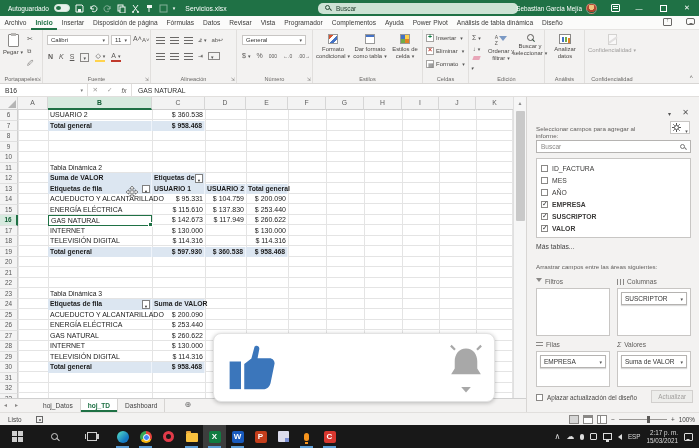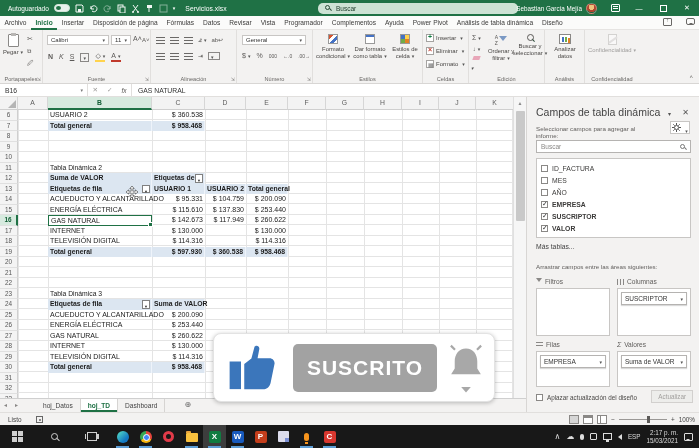--- a/index.html
+++ b/index.html
@@ -589,21 +589,20 @@
         <path d="M6 0l2.2 2.6H6.8v2.6h2.6V3.9L12 6 9.4 8.1V6.9H6.8v2.6h1.4L6 12 3.8 9.5h1.4V6.9H2.6v1.2L0 6l2.6-2.1v1.3h2.6V2.6H3.8z" fill="#fff" stroke="#333" stroke-width=".6"></path>
       </svg>
   </div>
 
   <div id="vscroll">
     <div class="arr">▲</div>
     <div id="vthumb"></div>
   </div>
 
   <div id="panel">
-    <div id="ptitle">Campos de tabla dinámica</div>
     <span id="ptitledd">▾</span>
     <span id="pclose">✕</span>
     <div id="psub">Seleccionar campos para agregar al informe:</div>
     <div id="gearbtn">
       <svg width="9" height="9">
           <circle cx="4.5" cy="4.5" r="2" fill="none" stroke="#555"></circle>
           <g stroke="#555">
             <path d="M4.5 0v2M4.5 7v2M0 4.5h2M7 4.5h2M1.3 1.3l1.4 1.4M6.3 6.3l1.4 1.4M7.7 1.3L6.3 2.7M2.7 6.3L1.3 7.7"></path>
           </g>
         </svg>
@@ -711,21 +710,20 @@
     </div>
   </div>
 
   <div id="overlay">
     <span id="thumbico">
       <svg width="56" height="52" viewBox="0 0 34 32">
           <rect x="2" y="12" width="7" height="17" fill="#3b76bb"></rect>
           <path d="M11 29V13.5l4.4-3.4 1.8-6.7c.4-1.7 3.1-1.4 3.1.7L19.2 10h7.4c1.9 0 3.4 1.8 3 3.6l-2.4 11.6c-.4 1.8-2 3.8-3.8 3.8H11z" fill="#3b76bb"></path>
         </svg>
     </span>
-    <span id="subpill">SUSCRITO</span>
     <span id="bellico">
       <svg width="44" height="58" viewBox="0 0 32 42">
           <path d="M16 6c5.2 0 8.2 4.2 8.2 9.4v5.2l2.6 4.2H5.2l2.6-4.2v-5.2C7.8 10.2 10.8 6 16 6z" fill="#a8a8a8"></path>
           <path d="M5 4l3 3M27 4l-3 3" stroke="#a8a8a8" stroke-width="1.6"></path>
           <path d="M12.5 34h7L16 38z" fill="#a8a8a8"></path>
         </svg>
     </span>
   </div>
 
   <div id="taskbar">

